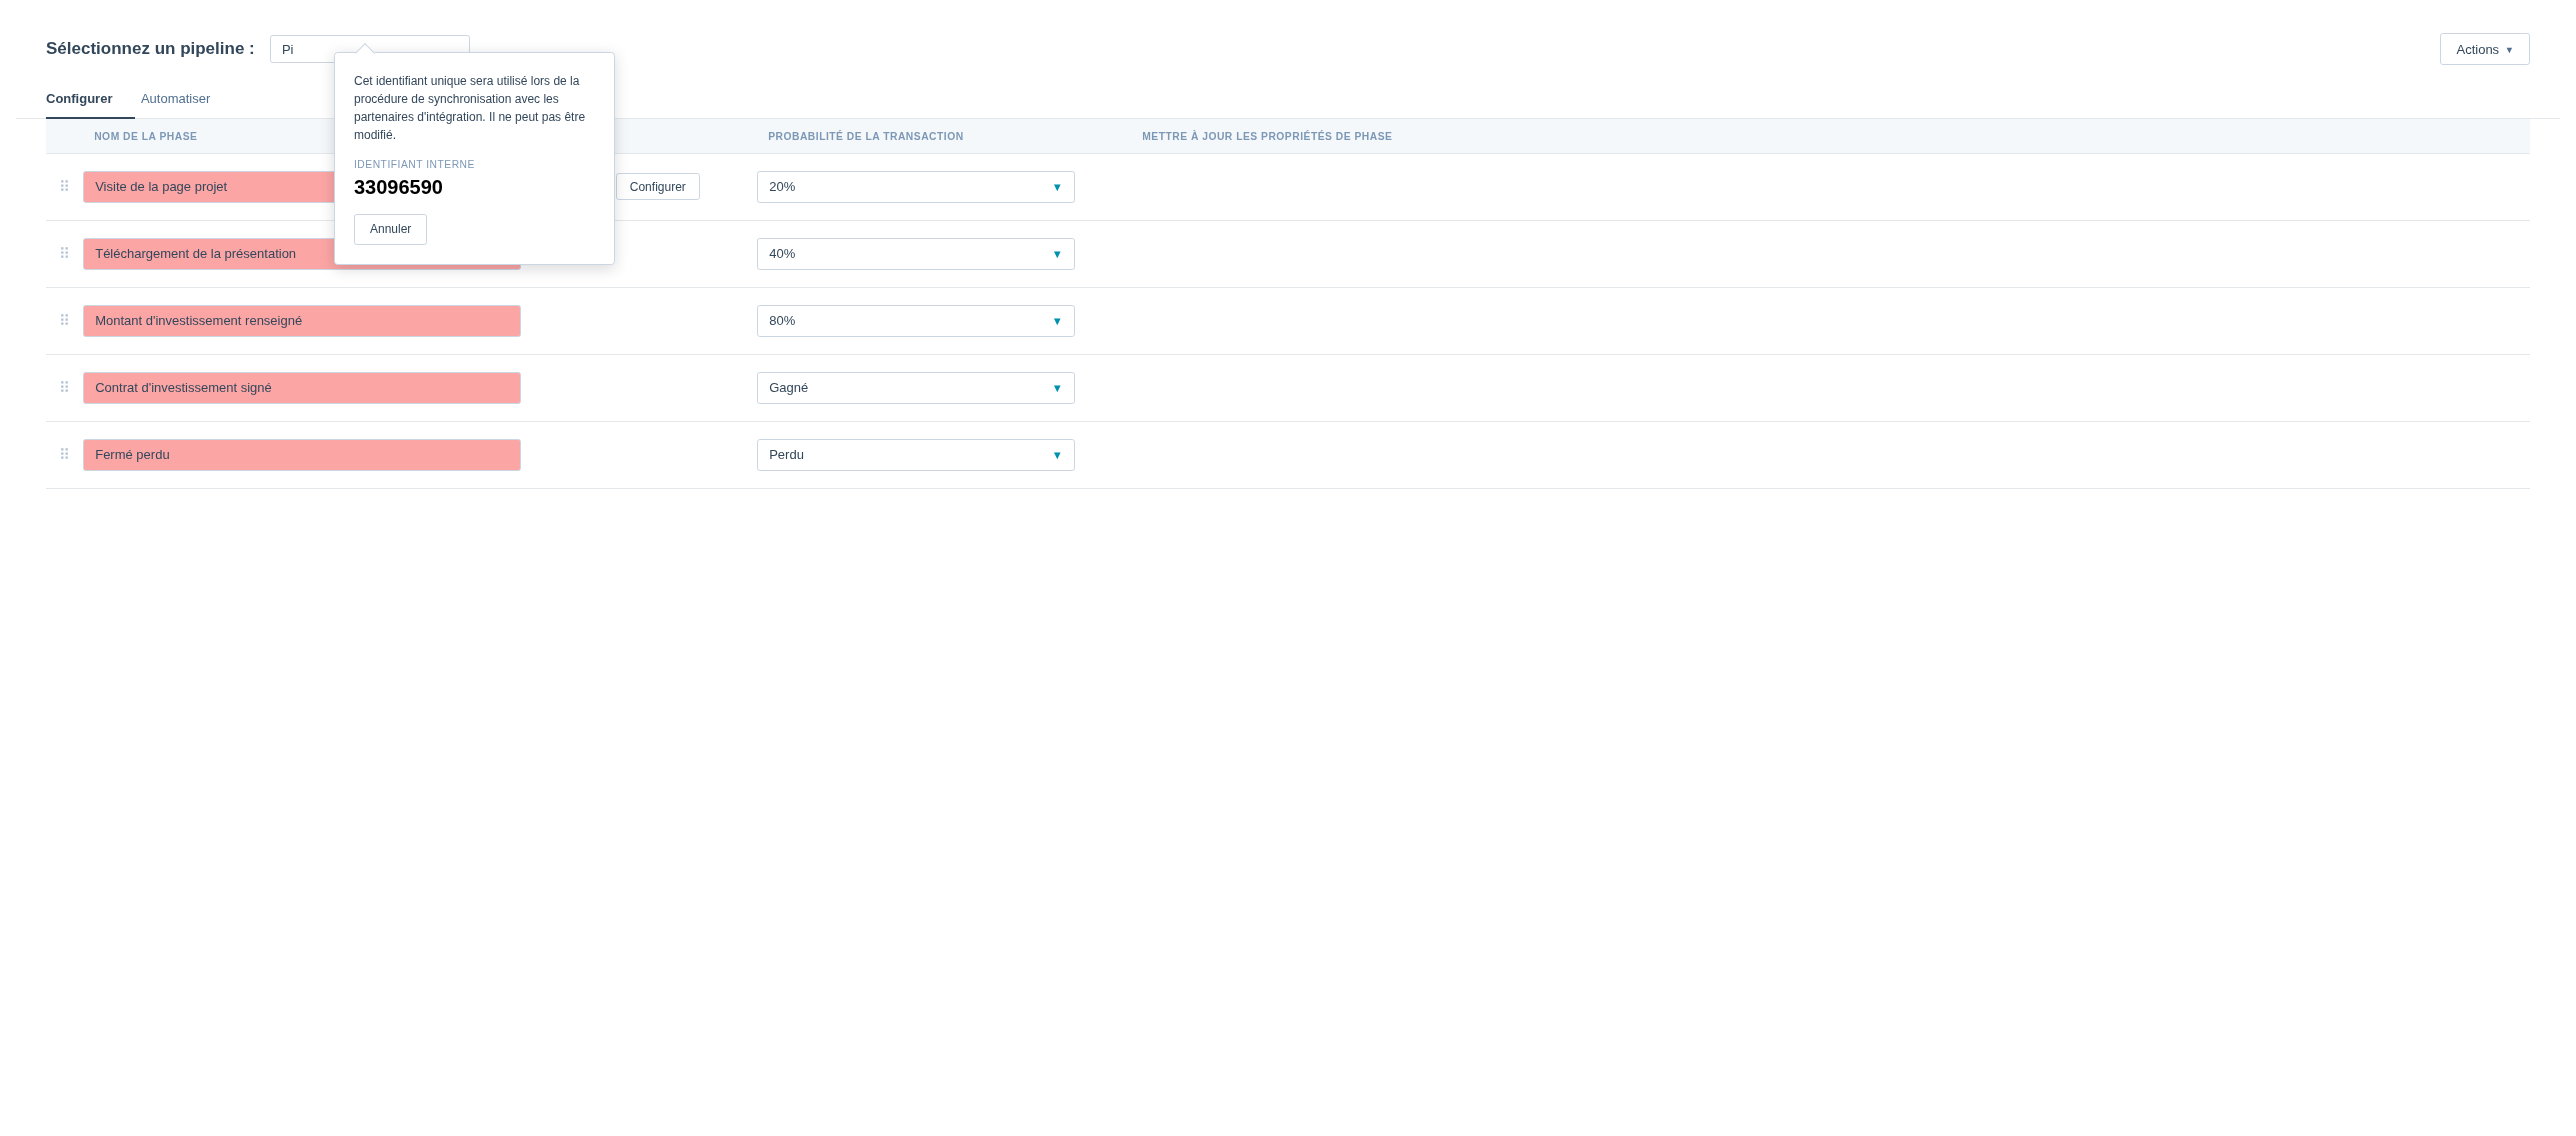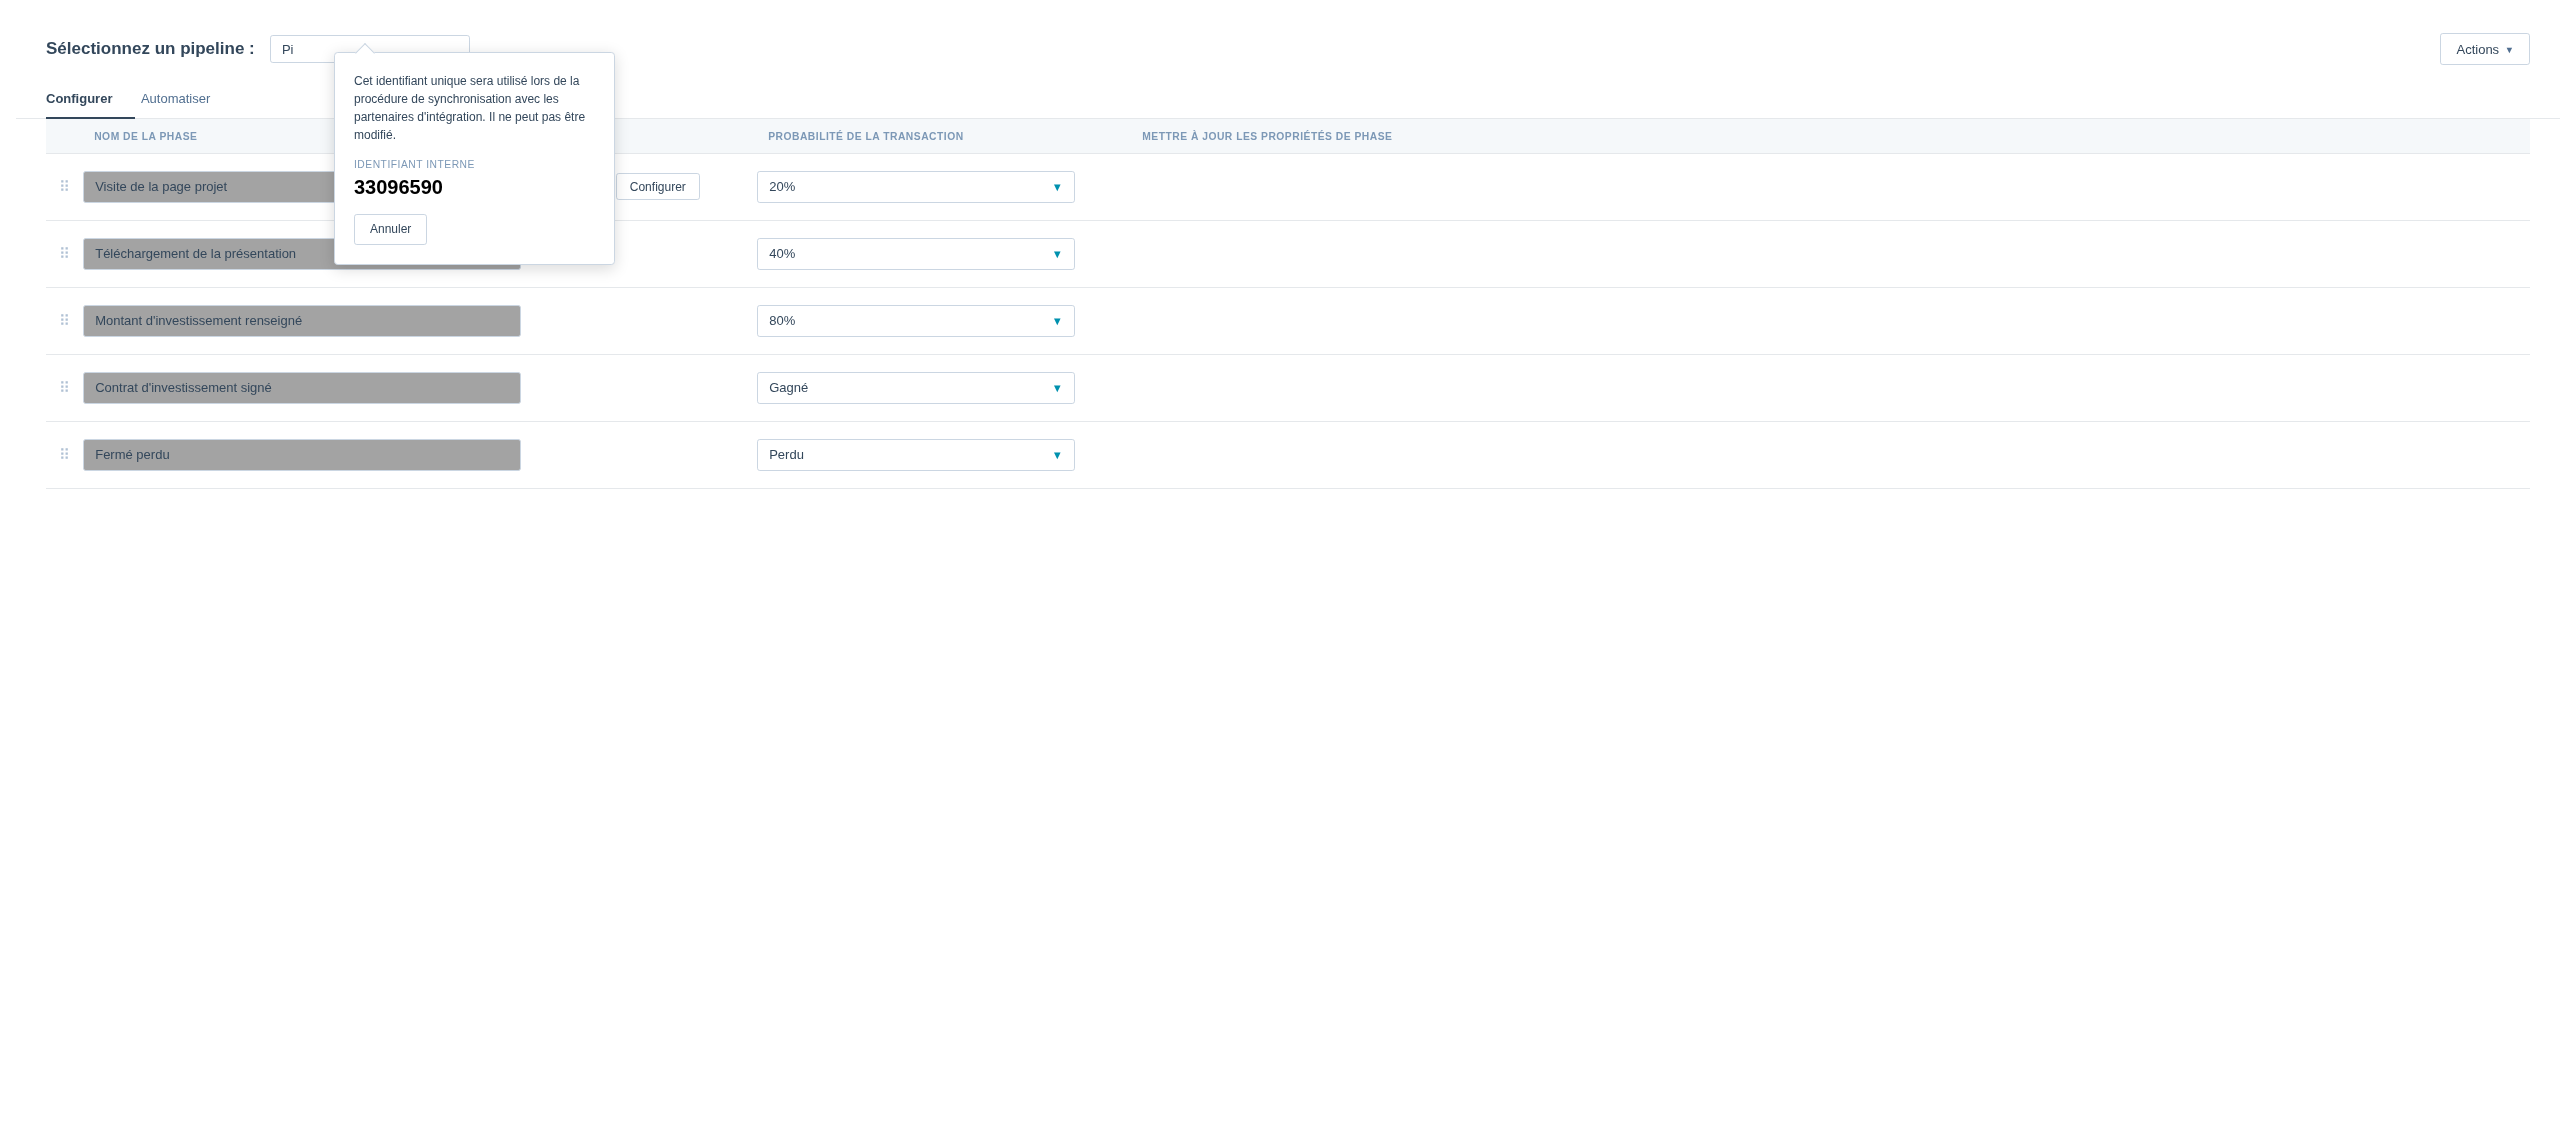--- a/index.html
+++ b/index.html
@@ -136,21 +136,21 @@
       font-size: 15px;
       padding: 0 7.5px;
     }
 
     .phase-name-input {
       border: 0.9px solid #cbd6e2;
       border-radius: 2.8px;
       padding: 7.5px 11.2px;
       font-size: 13px;
       color: #33475b;
-      background: #a3a3a3;
+      background: #fca5a5;
       width: 90%;
     }
 
     .row-actions {
       display: flex;
       align-items: center;
       gap: 7.5px;
       padding: 0 11.2px;
     }
 

